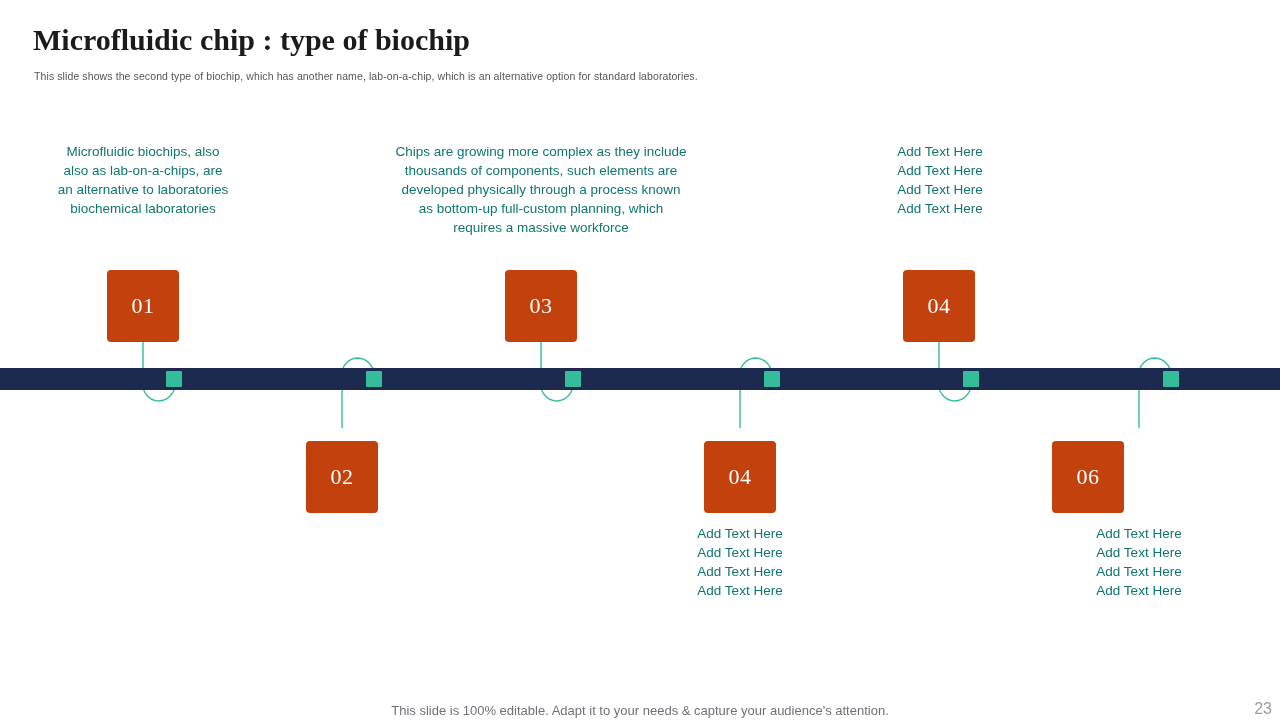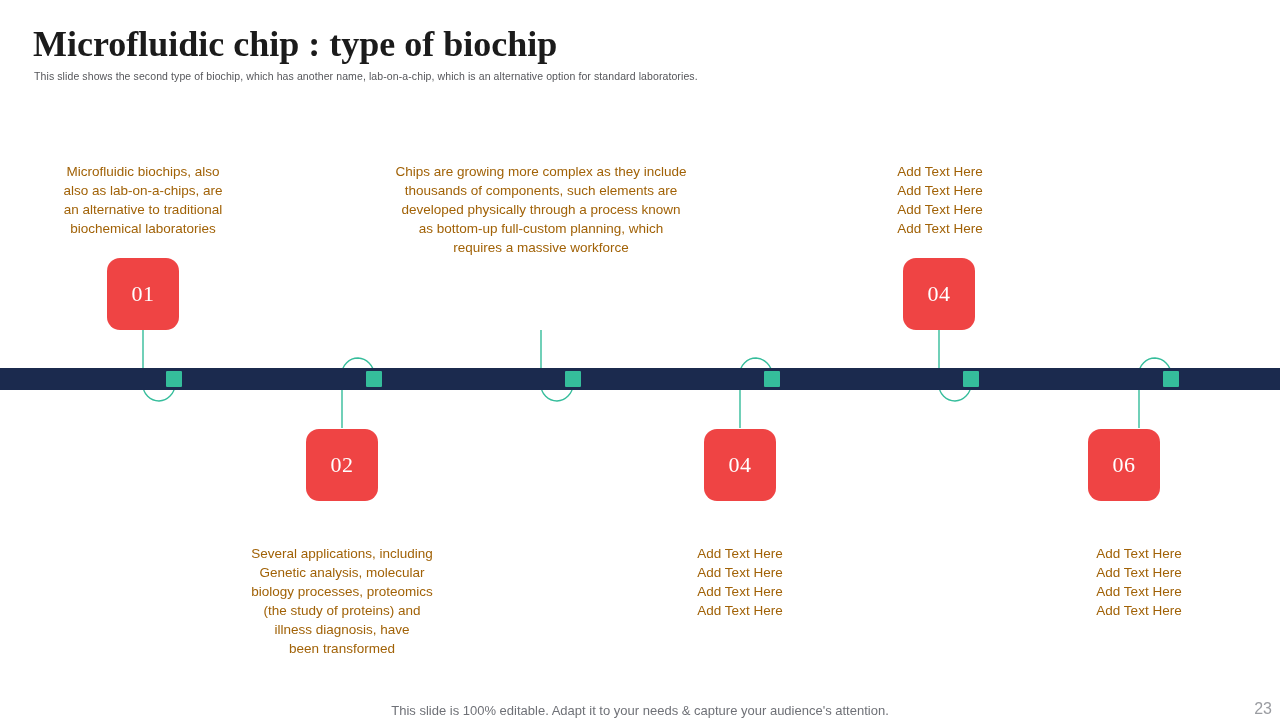--- a/index.html
+++ b/index.html
@@ -19,21 +19,21 @@
     left: 0; top: 0;
     width: 1280px;
     height: 720px;
   }
   .title {
     position: absolute;
     left: 33px;
     top: 23px;
     font-family: "Liberation Serif", serif;
     font-weight: bold;
-    font-size: 36px;
+    font-size: 30px;
     color: #1b1b1b;
     letter-spacing: 0px;
     white-space: nowrap;
   }
   .subtitle {
     position: absolute;
     left: 34px;
     top: 70px;
     font-size: 10.5px;
     color: #55565a;
@@ -68,39 +68,39 @@
     width: 1280px;
     height: 720px;
     pointer-events: none;
   }
 
   
   .numbox {
     position: absolute;
     width: 72px;
     height: 72px;
-    border-radius: 13px;
-    background: #ef4444;
+    border-radius: 4px;
+    background: #c2410c;
     color: #ffffff;
     font-family: "Liberation Serif", serif;
     font-size: 22px;
     display: flex;
     align-items: center;
     justify-content: center;
     letter-spacing: 0.5px;
+    margin-top: 12px;
   }
 
   
   .textblock {
     position: absolute;
     font-size: 13.5px;
     line-height: 19px;
-    color: #a16207;
+    color: #0f766e;
     text-align: center;
-    margin-top: 20px;
   }
   .textblock .line {
     display: block;
   }
 
   .footer {
     position: absolute;
     left: 0;
     top: 703px;
     width: 1280px;
@@ -143,39 +143,32 @@
 
   <div class="marker" style="left:166px;"></div>
   <div class="marker" style="left:366px;"></div>
   <div class="marker" style="left:565px;"></div>
   <div class="marker" style="left:764px;"></div>
   <div class="marker" style="left:963px;"></div>
   <div class="marker" style="left:1163px;"></div>
 
   <div class="numbox" style="left:107px; top:258px;">01</div>
   <div class="numbox" style="left:306px; top:429px;">02</div>
+  <div class="numbox" style="left:505px; top:258px;">03</div>
   <div class="numbox" style="left:704px; top:429px;">04</div>
   <div class="numbox" style="left:903px; top:258px;">04</div>
-  <div class="numbox" style="left:1088px; top:429px;font-family:Liberation Serif, serif;">06</div>
+  <div class="numbox" style="left:1052px; top:429px;font-family:Liberation Serif, serif;">06</div>
 
   <div class="textblock" style="left:23px; top:142px; width:240px;">
     <span class="line">Microfluidic biochips, also</span>
     <span class="line">also as lab-on-a-chips, are</span>
-    <span class="line">an alternative to traditional</span>
+    <span class="line">an alternative to laboratories</span>
     <span class="line">biochemical laboratories</span>
   </div>
 
-  <div class="textblock" style="left:222px; top:524px; width:240px;">
-    <span class="line">Several applications, including</span>
-    <span class="line">Genetic analysis, molecular</span>
-    <span class="line">biology processes, proteomics</span>
-    <span class="line">(the study of proteins) and</span>
-    <span class="line">illness diagnosis, have</span>
-    <span class="line">been transformed</span>
-  </div>
 
   <div class="textblock" style="left:353px; top:142px; width:376px;">
     <span class="line">Chips are growing more complex as they include</span>
     <span class="line">thousands of components, such elements are</span>
     <span class="line">developed physically through a process known</span>
     <span class="line">as bottom-up full-custom planning, which</span>
     <span class="line">requires a massive workforce</span>
   </div>
 
   <div class="textblock" style="left:620px; top:524px; width:240px;">

